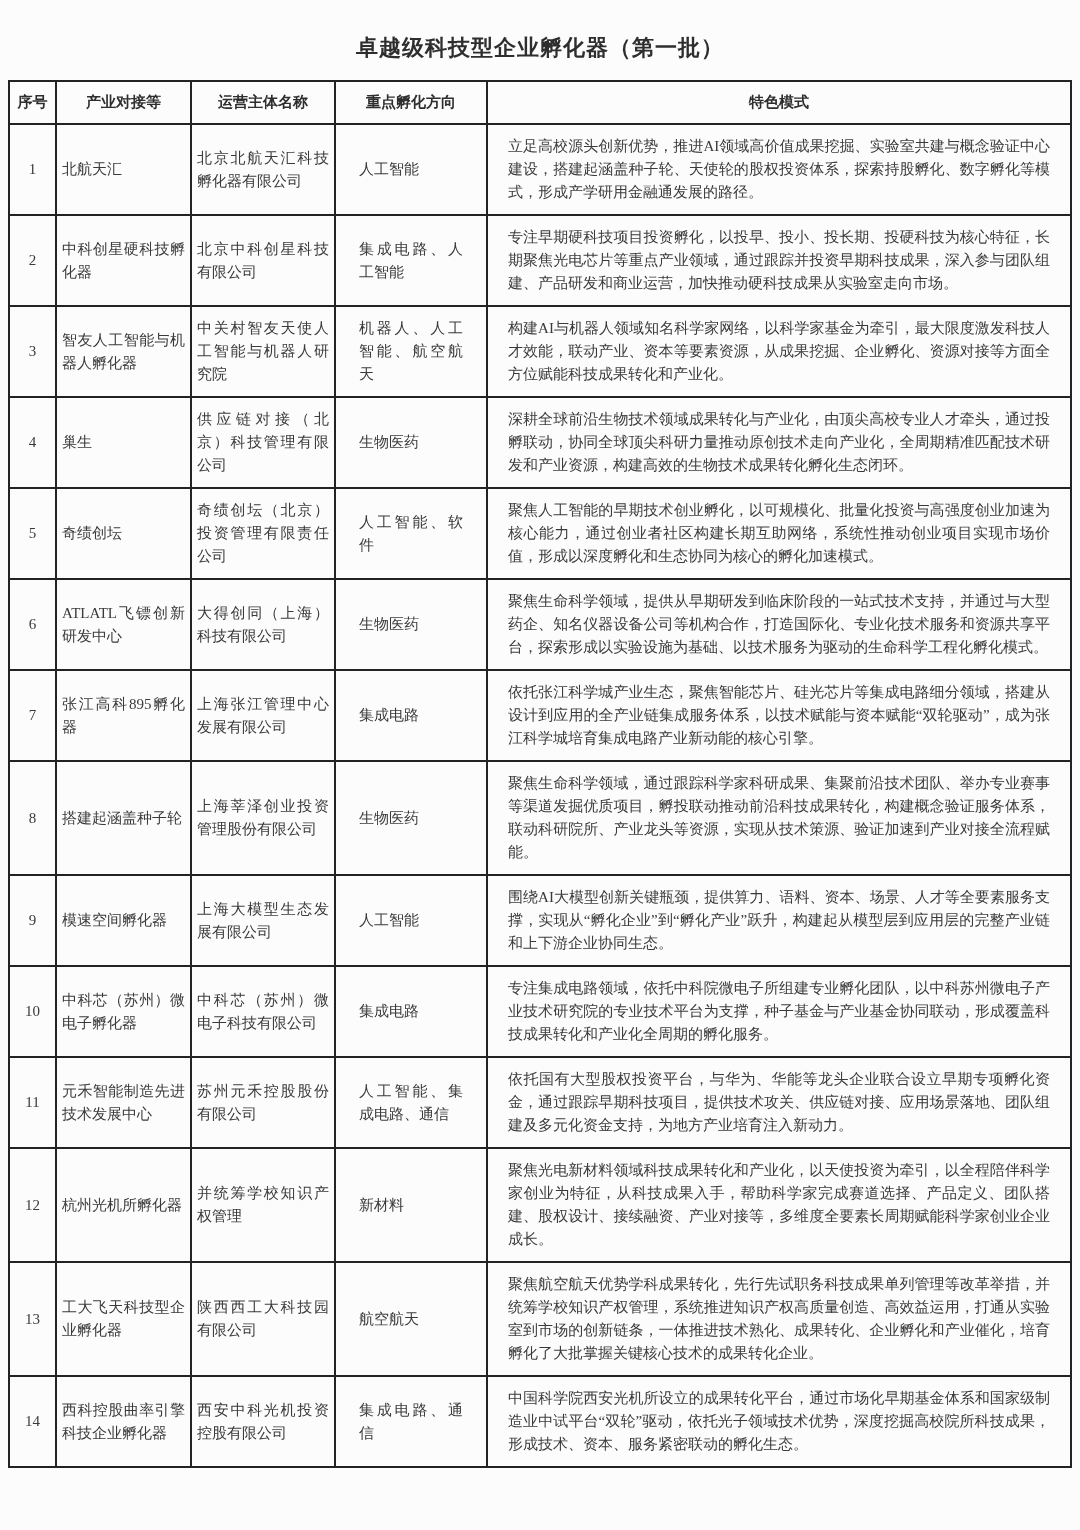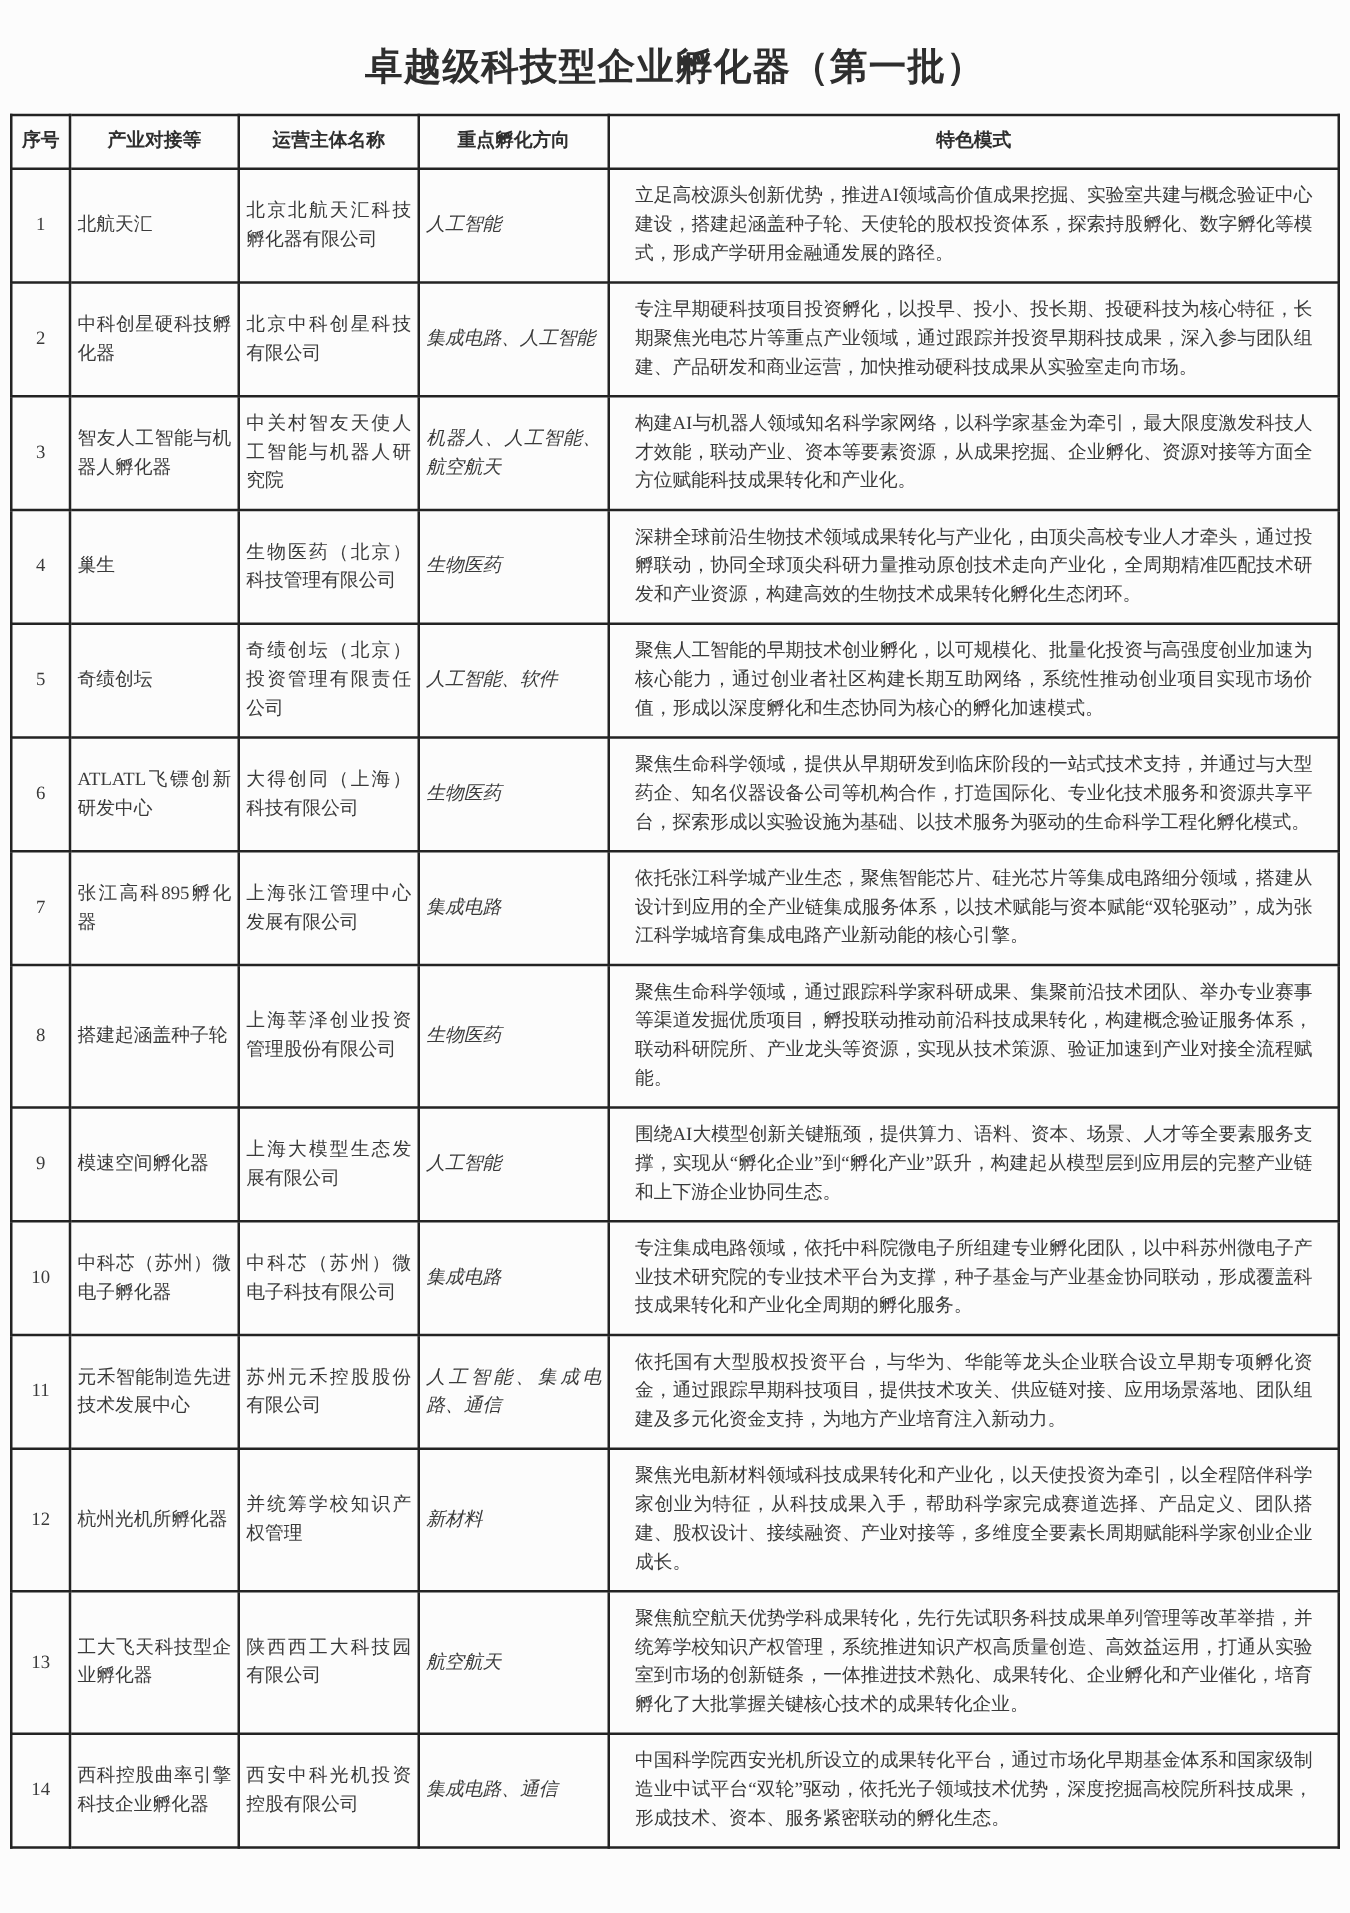--- a/index.html
+++ b/index.html
@@ -11,21 +11,21 @@
     font-family: "Liberation Serif", "DejaVu Serif", serif;
     color: #333333;
   }
   .page {
     width: 1080px;
     min-height: 1530px;
     padding-top: 33px;
   }
   .doc-title {
     text-align: center;
-    font-size: 30px;
+    font-size: 22px;
     font-weight: bold;
     color: #2e2e2e;
     margin: 0 0 17px 0;
     letter-spacing: 1px;
   }
   table.incubator-table {
     border-collapse: collapse;
     table-layout: fixed;
     width: 1064px;
     margin-left: 8px;
@@ -56,22 +56,21 @@
     padding: 10px 2px;
   }
   td.name, td.operator {
     text-align: justify;
     text-justify: inter-character;
     padding: 10px 5px;
   }
   td.direction {
     text-align: justify;
     text-justify: inter-character;
-    padding: 10px 5px;
-    font-style: italic;
+    padding: 10px 23px;
   }
   td.mode {
     text-align: justify;
     text-justify: inter-character;
     padding: 10px 20px;
   }
 </style>
 </head>
 <body>
 
@@ -113,21 +112,21 @@
         <tr>
           <td class="no">3</td>
           <td class="name">智友人工智能与机器人孵化器</td>
           <td class="operator">中关村智友天使人工智能与机器人研究院</td>
           <td class="direction">机器人、人工智能、航空航天</td>
           <td class="mode">构建AI与机器人领域知名科学家网络，以科学家基金为牵引，最大限度激发科技人才效能，联动产业、资本等要素资源，从成果挖掘、企业孵化、资源对接等方面全方位赋能科技成果转化和产业化。</td>
         </tr>
         <tr>
           <td class="no">4</td>
           <td class="name">巢生</td>
-          <td class="operator">生物医药（北京）科技管理有限公司</td>
+          <td class="operator">供应链对接（北京）科技管理有限公司</td>
           <td class="direction">生物医药</td>
           <td class="mode">深耕全球前沿生物技术领域成果转化与产业化，由顶尖高校专业人才牵头，通过投孵联动，协同全球顶尖科研力量推动原创技术走向产业化，全周期精准匹配技术研发和产业资源，构建高效的生物技术成果转化孵化生态闭环。</td>
         </tr>
         <tr>
           <td class="no">5</td>
           <td class="name">奇绩创坛</td>
           <td class="operator">奇绩创坛（北京）投资管理有限责任公司</td>
           <td class="direction">人工智能、软件</td>
           <td class="mode">聚焦人工智能的早期技术创业孵化，以可规模化、批量化投资与高强度创业加速为核心能力，通过创业者社区构建长期互助网络，系统性推动创业项目实现市场价值，形成以深度孵化和生态协同为核心的孵化加速模式。</td>
         </tr>

